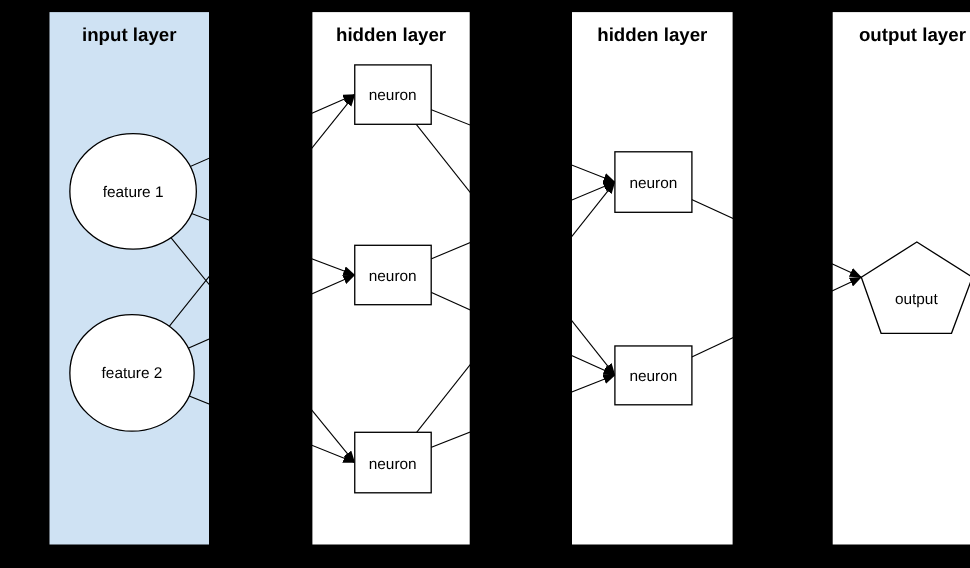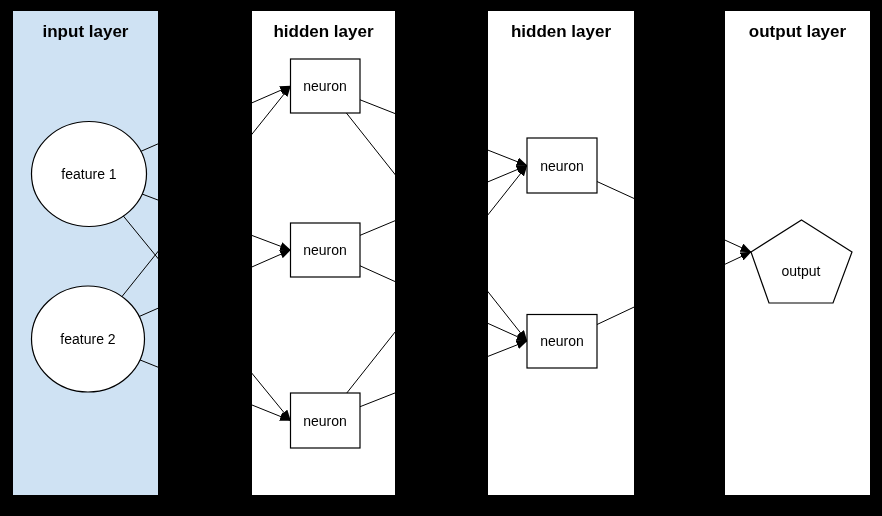--- a/index.html
+++ b/index.html
@@ -1,16 +1,16 @@
 <!DOCTYPE html>
 <html><head>
 <meta charset="utf-8">
 <style>
   html, body { margin: 0; padding: 0; background: #000; }
-  .stage { width: 820px; height: 516px; position: relative; }
+  .stage { width: 820px; height: 516px; position: relative; padding-left: 32px; }
   svg { display: block; }
   .title  { font-family: "Liberation Sans", sans-serif; font-size: 17px; font-weight: bold; fill: #000; text-anchor: middle; }
   .nlabel { font-family: "Liberation Sans", sans-serif; font-size: 14px; fill: #000; text-anchor: middle; }
   .edge   { stroke-width: 1; fill: none; }
   .shape  { fill: #fff; stroke: #000; stroke-width: 1.2; }
 </style>
 </head>
 <body>
 
 <div class="stage">

